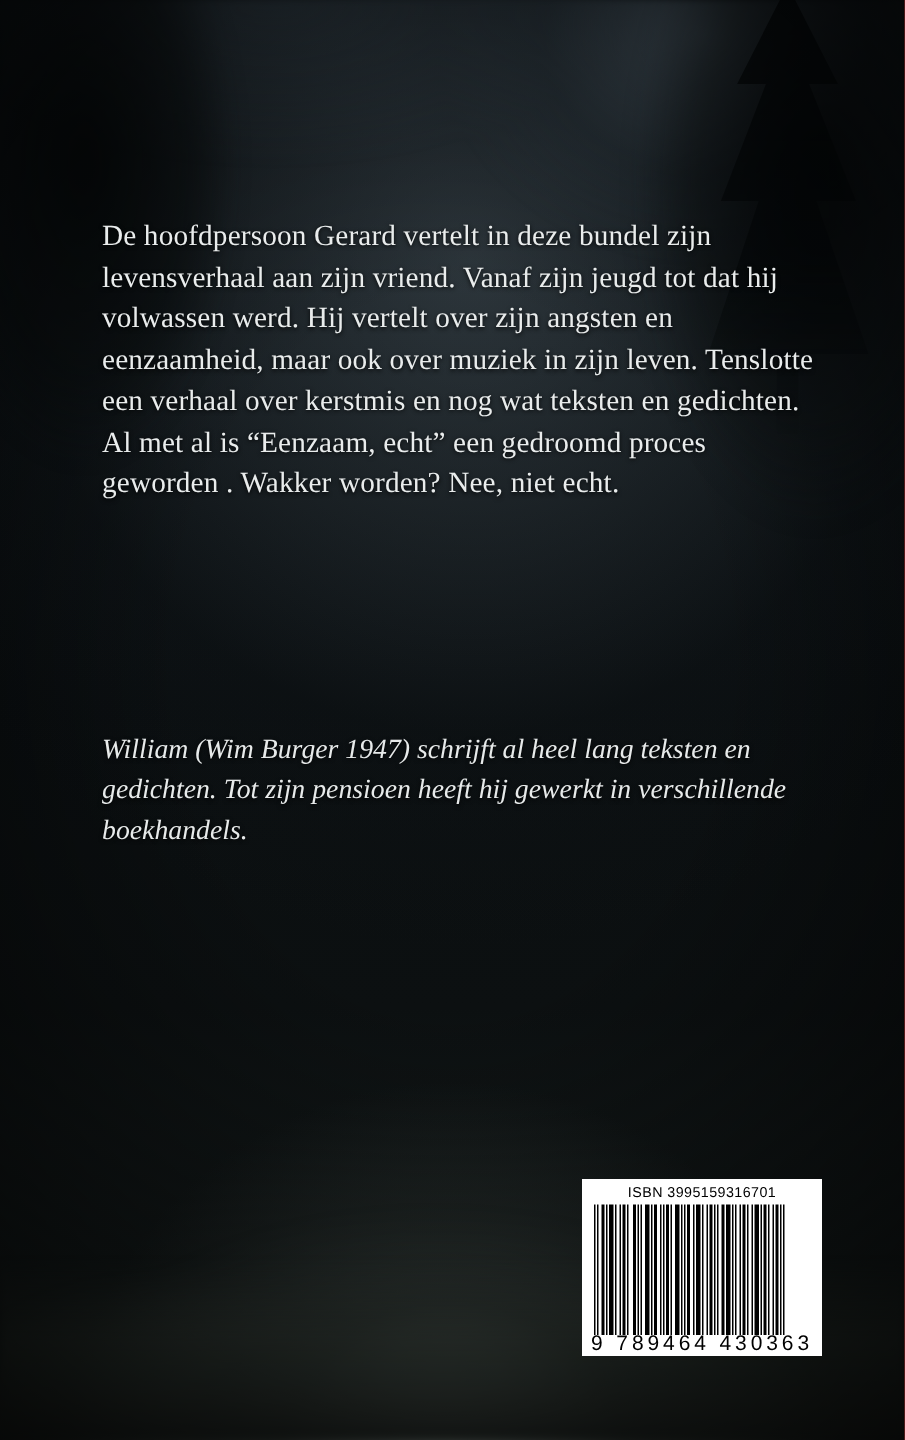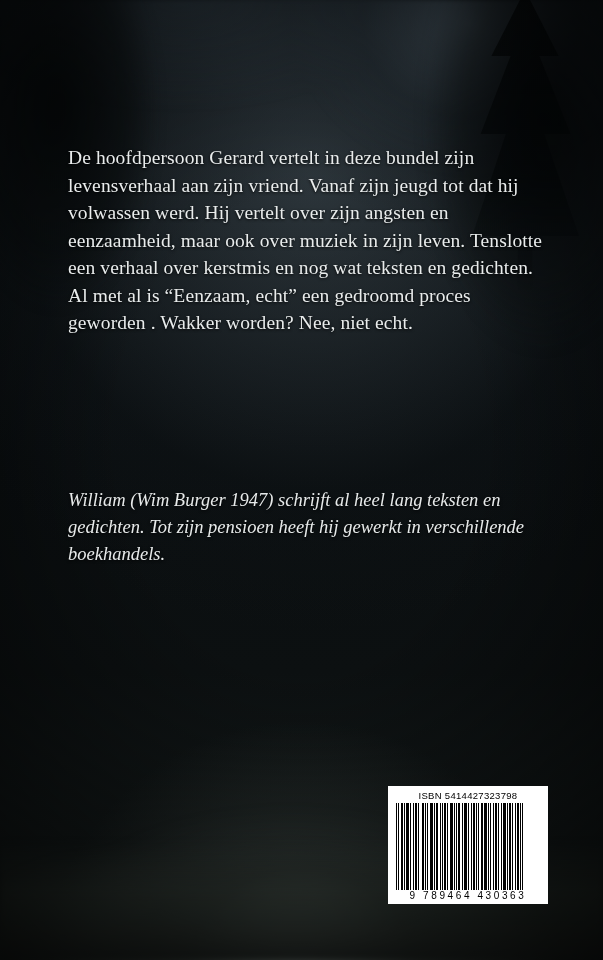--- a/index.html
+++ b/index.html
@@ -142,21 +142,21 @@
   .bars span {
     display: block;
     background: #000;
   }
   .bars span.w1 { width: 1px; }
   .bars span.w2 { width: 2px; }
   .bars span.w3 { width: 3px; }
   .bars span.gap { background: transparent; }
   .barcode-digits {
     font-family: "Liberation Sans", sans-serif;
-    font-size: 10px;
+    font-size: 14px;
     color: #000;
     letter-spacing: 2.6px;
     text-align: center;
     line-height: 11px;
     padding-bottom: 1px;
   }
 </style>
 </head>
 <body>
 
@@ -173,21 +173,21 @@
 
   <div class="content">
     <p class="blurb">De hoofdpersoon Gerard vertelt in deze bundel zijn levensverhaal aan zijn vriend. Vanaf zijn jeugd tot dat hij volwassen werd. Hij vertelt over zijn angsten en eenzaamheid, maar ook over muziek in zijn leven. Tenslotte een verhaal over kerstmis en nog wat teksten en gedichten. Al met al is “Eenzaam, echt” een gedroomd proces geworden . Wakker worden? Nee, niet echt.</p>
   </div>
 
   <div class="author-bio">
     <span>William (Wim Burger 1947) schrijft al heel lang teksten en gedichten. Tot zijn pensioen heeft hij gewerkt in verschillende boekhandels.</span>
   </div>
 
   <div class="barcode-box">
-    <div class="isbn-text">ISBN 5414427323798</div>
+    <div class="isbn-text">ISBN 3995159316701</div>
     <div class="bars">
       <span class="w1"></span>
         <span class="gap w1"></span>
         <span class="w1"></span>
         <span class="gap w2"></span>
       <span class="w2"></span>
         <span class="gap w1"></span>
         <span class="w1"></span>
         <span class="gap w1"></span>
       <span class="w3"></span>

